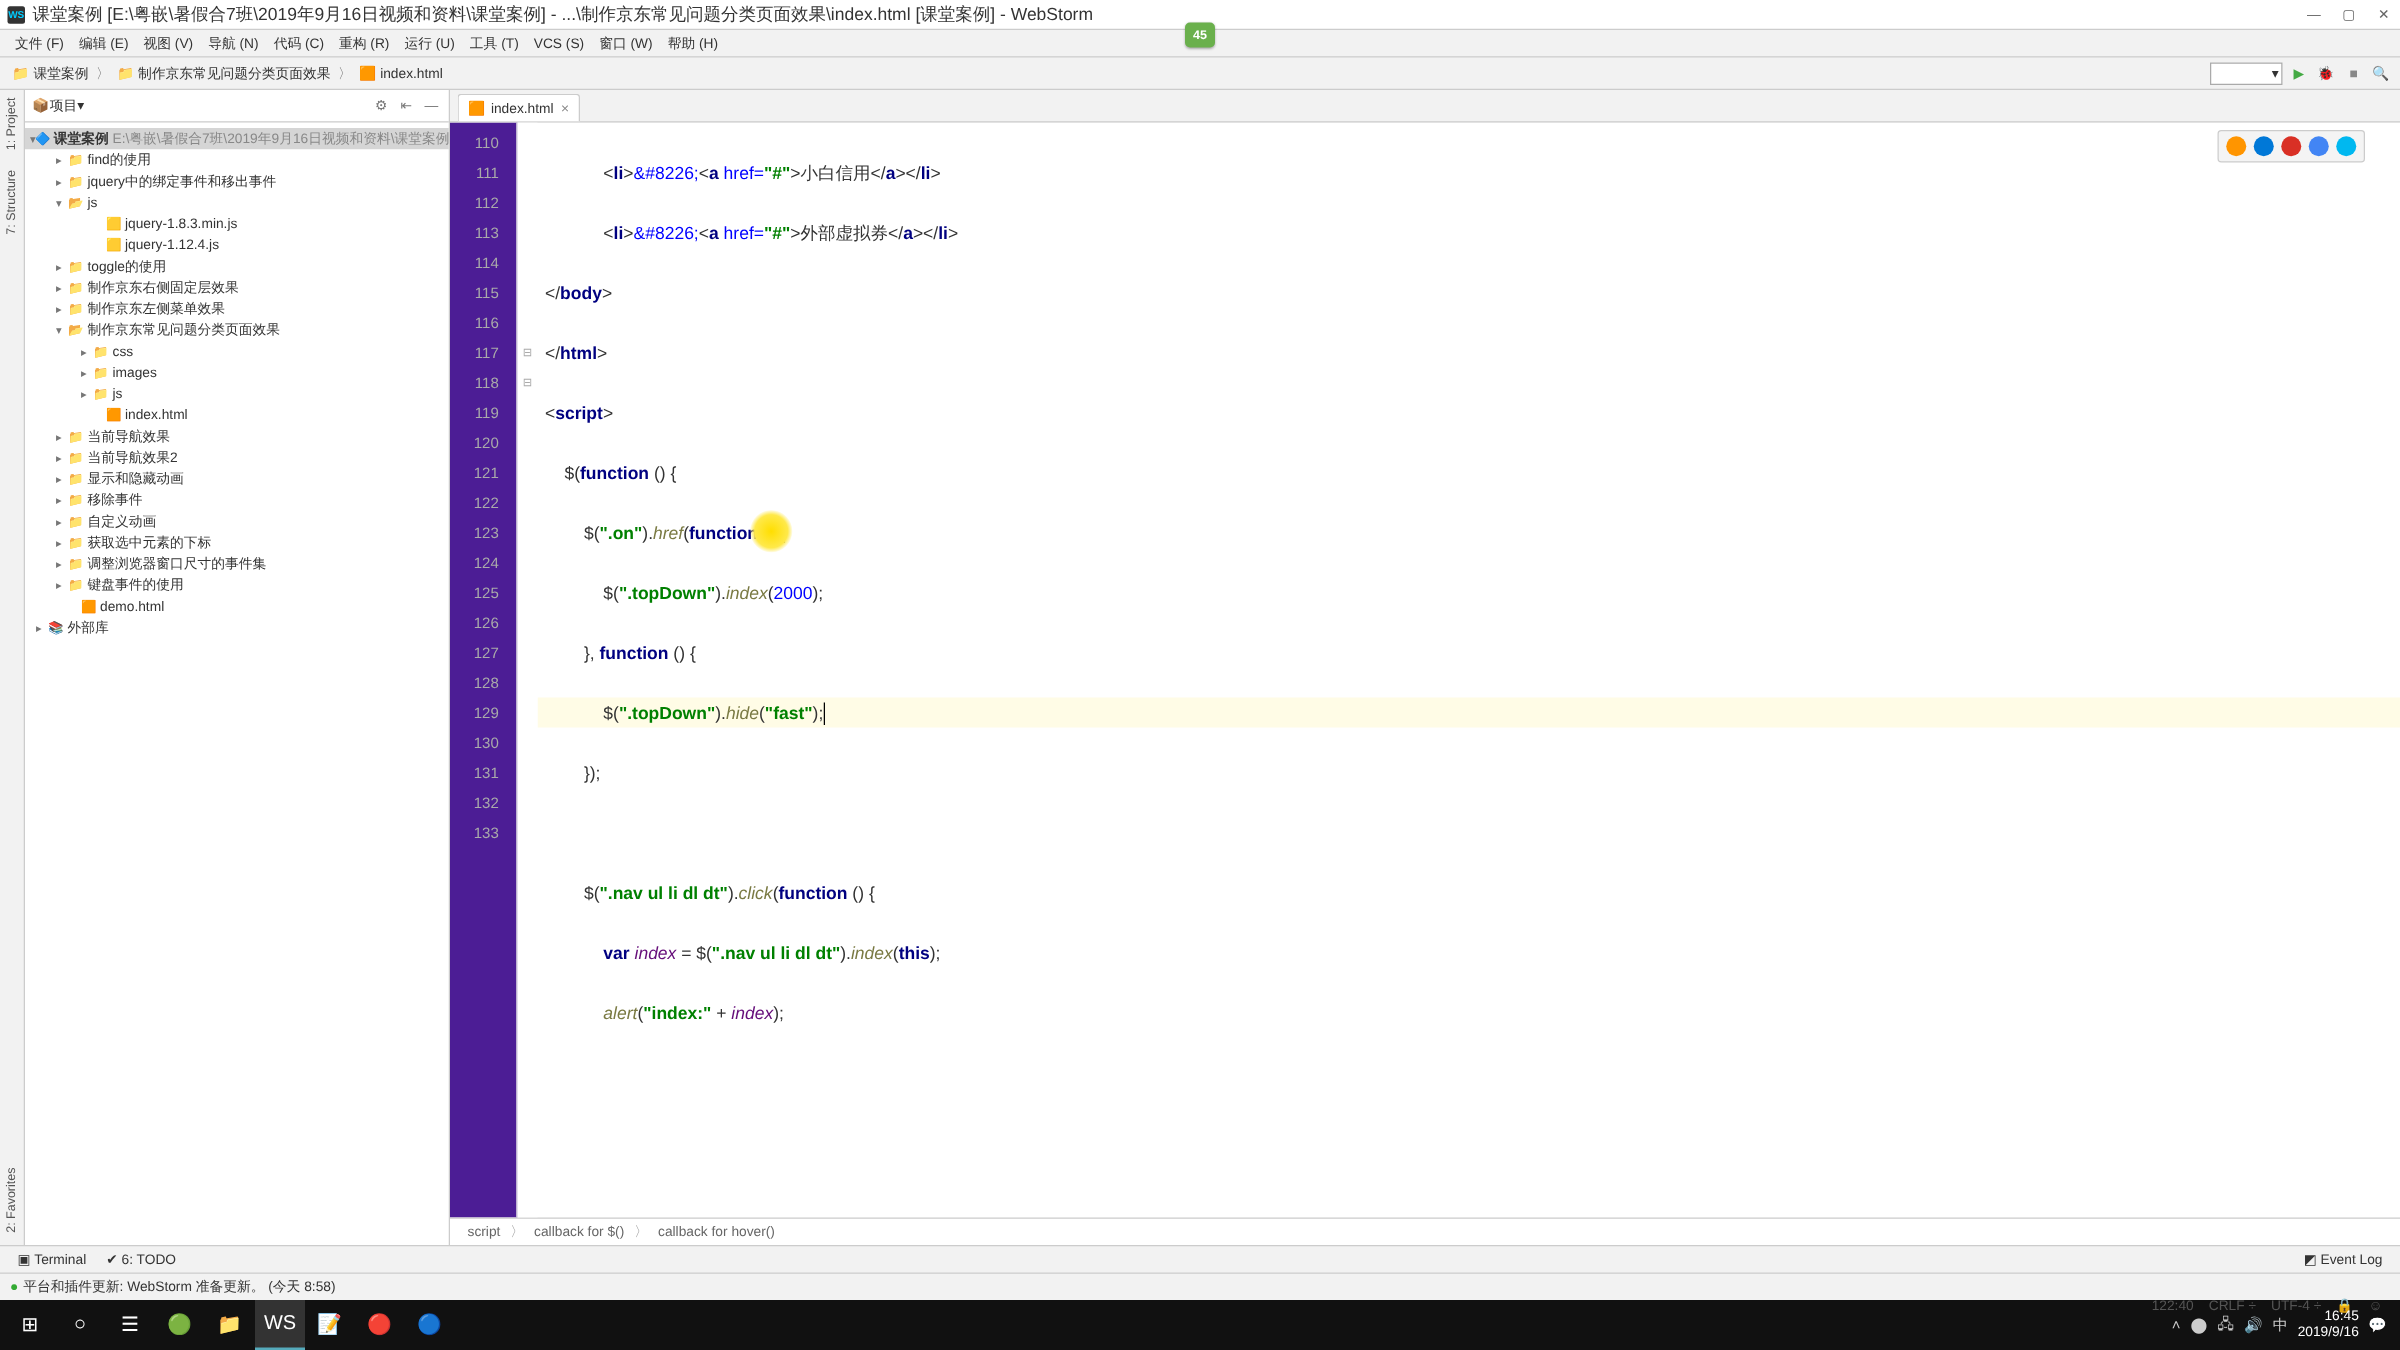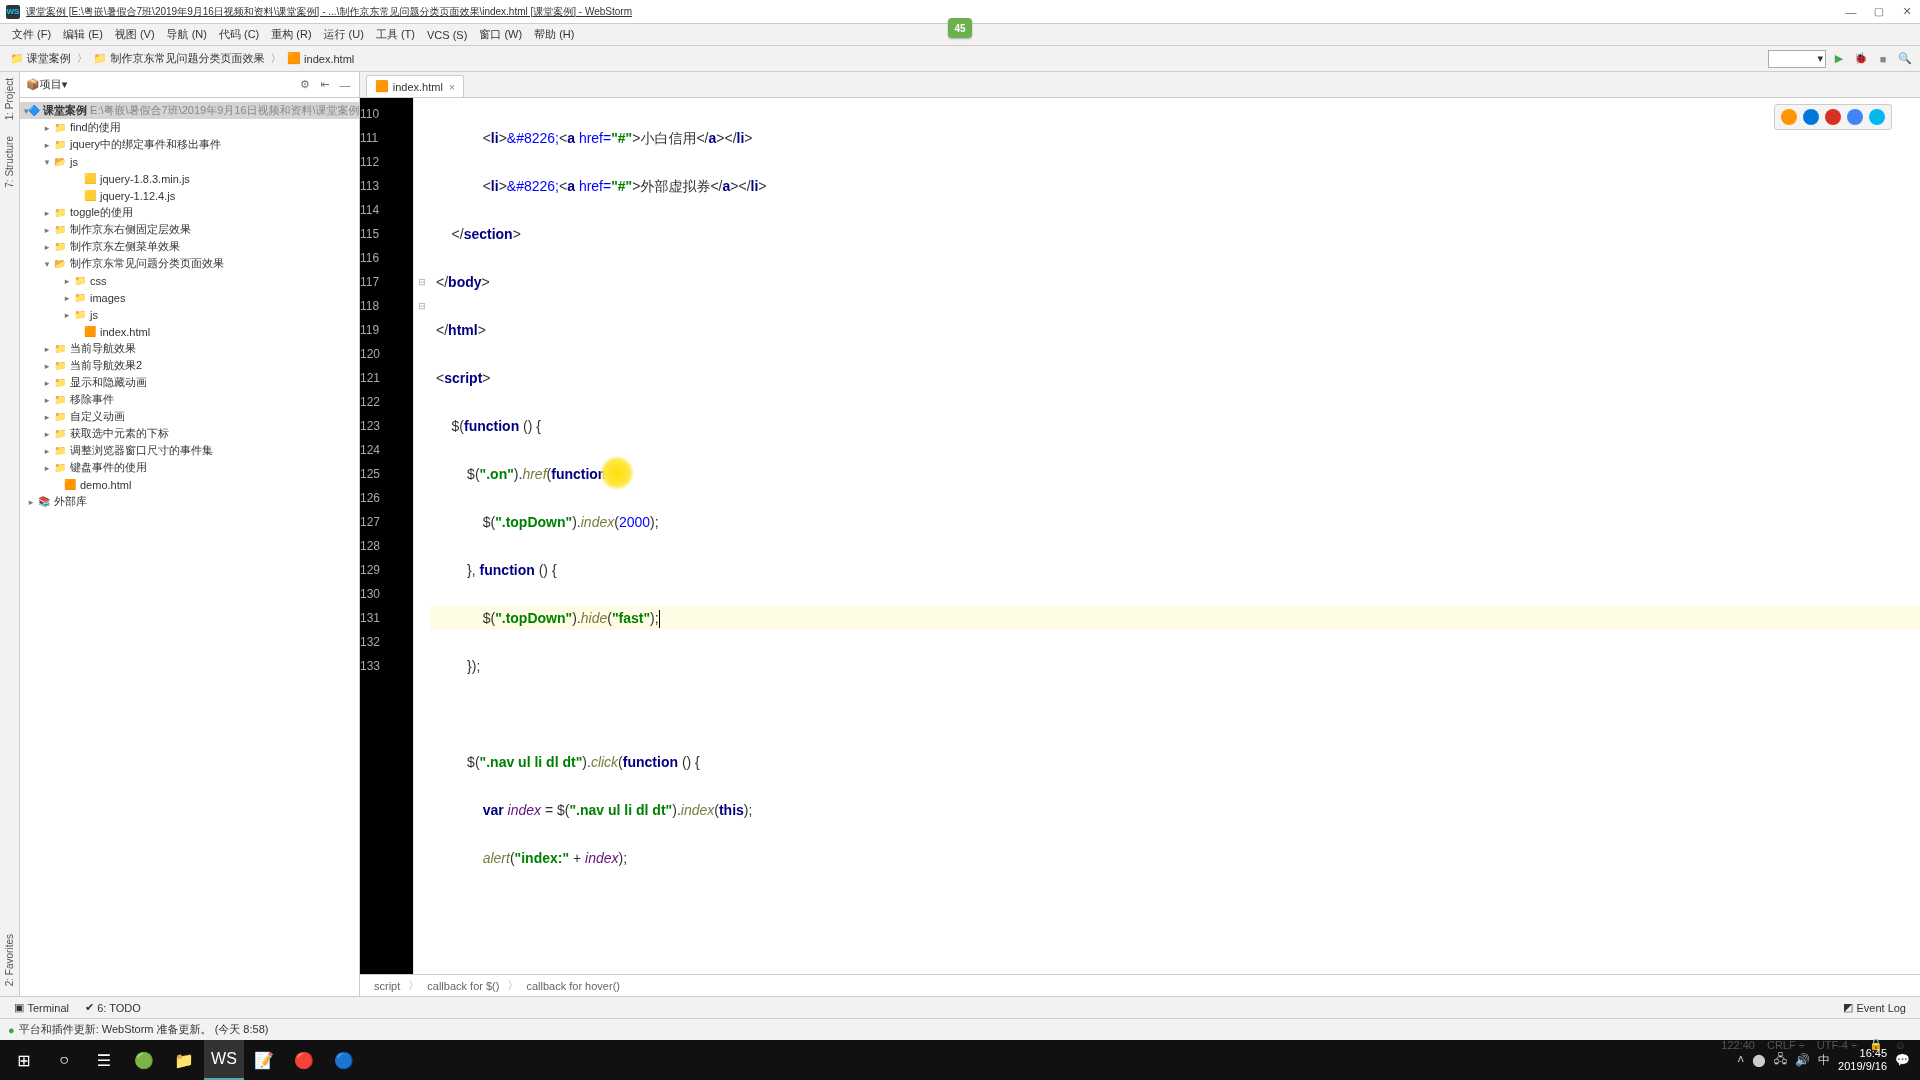--- a/index.html
+++ b/index.html
@@ -1,21 +1,21 @@
 <!DOCTYPE html>
 <html><head>
 <meta charset="utf-8">
 <style>
 * { margin:0; padding:0; box-sizing:border-box; font-family:"Microsoft YaHei",Arial,sans-serif; }
 body { background:#fff; font-size:12px; color:#333; overflow:hidden; width:1920px; height:1080px; }
 
 
 .titlebar { height:24px; background:#fff; border-bottom:1px solid #ccc; display:flex; align-items:center; padding:0 6px; }
 .titlebar .ws-icon { width:14px; height:14px; background:#333; display:inline-flex; align-items:center; justify-content:center; color:#0cf; font-size:8px; font-weight:bold; border-radius:2px; margin-right:6px; }
-.titlebar .title { flex:1; font-size:10px; color:#333;text-decoration:underline; }
+.titlebar .title { flex:1; font-size:14px; color:#333; }
 .titlebar .winbtns { display:flex; gap:14px; }
 .titlebar .winbtn { width:14px; height:14px; display:inline-flex; align-items:center; justify-content:center; font-size:11px; color:#666; cursor:pointer; }
 
 
 .menubar { height:22px; background:#f2f2f2; border-bottom:1px solid #ccc; display:flex; align-items:center; padding-left:6px; font-size:11px; position:relative; }
 .menubar .mitem { padding:0 6px; cursor:pointer; }
 .menubar .badge { position:absolute; left:50%; top:-6px; transform:translateX(-50%); background:#6ab04c; color:#fff; width:24px; height:20px; border-radius:4px; display:flex; align-items:center; justify-content:center; font-weight:bold; box-shadow:0 1px 2px rgba(0,0,0,.3); font-size:10px; }
 
 
 .navbar { height:26px; background:#f2f2f2; border-bottom:1px solid #ccc; display:flex; align-items:center; padding:0 6px; font-size:11px; }
@@ -46,21 +46,21 @@
 .tree .tico { width:14px; display:inline-flex; justify-content:center; margin-right:2px; font-size:10px; }
 .tree .node.sel { background:#d5d5d5; }
 .tree .grey { color:#888; }
 
 
 .editorwrap { flex:1; display:flex; flex-direction:column; background:#fff; position:relative; }
 .tabbar { height:26px; background:#f2f2f2; border-bottom:1px solid #ccc; display:flex; align-items:flex-end; padding-left:6px; }
 .tabbar .tab { height:22px; background:#fff; border:1px solid #ccc; border-bottom:none; padding:0 8px; display:flex; align-items:center; font-size:11px; border-radius:3px 3px 0 0; }
 .tabbar .tab .x { margin-left:6px; color:#888; cursor:pointer; }
 .editor { flex:1; display:flex; overflow:hidden; position:relative; font-family:Consolas,"Courier New",monospace; font-size:14px; }
-.gutter { width:54px; background:#000000; border-right:1px solid #e5e5e5; text-align:left; color:#aaa; padding-top:4px; line-height:24px; font-size:12px;}
+.gutter { width:54px; background:#4c1d95; border-right:1px solid #e5e5e5; text-align:right; color:#aaa; padding-top:4px; line-height:24px; font-size:12px;}
 .gutter div { padding-right:14px; height:24px; }
 .foldcol { width:16px; background:#fff; padding-top:4px; }
 .foldcol div { height:24px; display:flex; align-items:center; justify-content:center; color:#aaa; font-size:9px; }
 .code { flex:1; padding-top:4px; line-height:24px; white-space:pre; overflow:hidden; }
 .code .line { height:24px; padding-left:6px; position:relative;}
 .code .line.hl { background:#fffce6; }
 .tag { color:#000080; font-weight:bold; }
 .attr { color:#0000ff; }
 .str { color:#008000; font-weight:bold; }
 .ent { color:#0000ff; }
@@ -359,21 +359,20 @@
           <div></div>
           <div></div>
           <div></div>
           <div></div>
           <div></div>
           <div></div>
       </div>
       <div class="code">
 <div class="line">            &lt;<span class="tag">li</span>&gt;<span class="ent">&amp;#8226;</span>&lt;<span class="tag">a</span> <span class="attr">href=</span><span class="str">"#"</span>&gt;<span>小白信用</span>&lt;/<span class="tag">a</span>&gt;&lt;/<span class="tag">li</span>&gt;</div>
 <div class="line">            &lt;<span class="tag">li</span>&gt;<span class="ent">&amp;#8226;</span>&lt;<span class="tag">a</span> <span class="attr">href=</span><span class="str">"#"</span>&gt;<span>外部虚拟券</span>&lt;/<span class="tag">a</span>&gt;&lt;/<span class="tag">li</span>&gt;</div>
-<div class="line">    &lt;/<span class="tag">section</span>&gt;</div>
 <div class="line">&lt;/<span class="tag">body</span>&gt;</div>
 <div class="line">&lt;/<span class="tag">html</span>&gt;</div>
 <div class="line">&lt;<span class="tag">script</span>&gt;</div>
 <div class="line">    $(<span class="kw">function</span> () {</div>
 <div class="line" style="position:relative">        $(<span class="str">".on"</span>).<span class="fn">href</span>(<span class="kw">function</span> () {<span class="yellow-spot" style="left:170px"></span></div>
 <div class="line">            $(<span class="str">".topDown"</span>).<span class="fn">index</span>(<span class="num">2000</span>);</div>
 <div class="line">        }, <span class="kw">function</span> () {</div>
 <div class="line hl">            $(<span class="str">".topDown"</span>).<span class="fn">hide</span>(<span class="str">"fast"</span>);<span class="caret"></span></div>
 <div class="line">        });</div>
 <div class="line"> </div>

